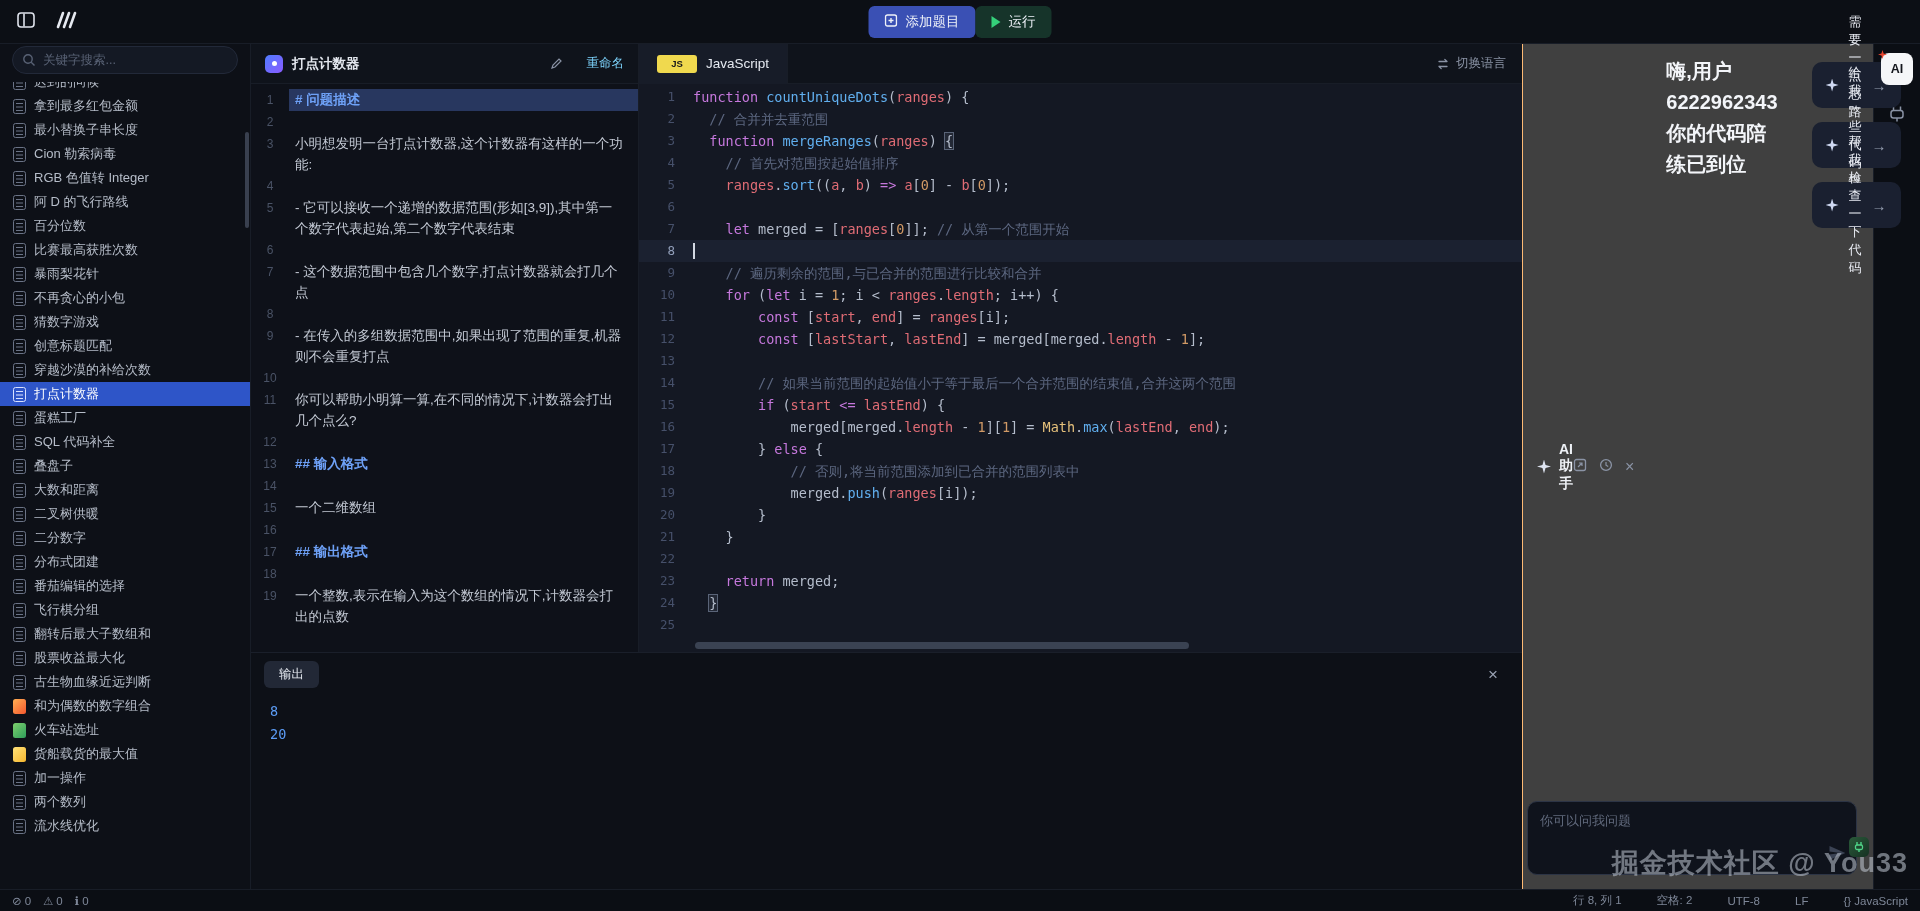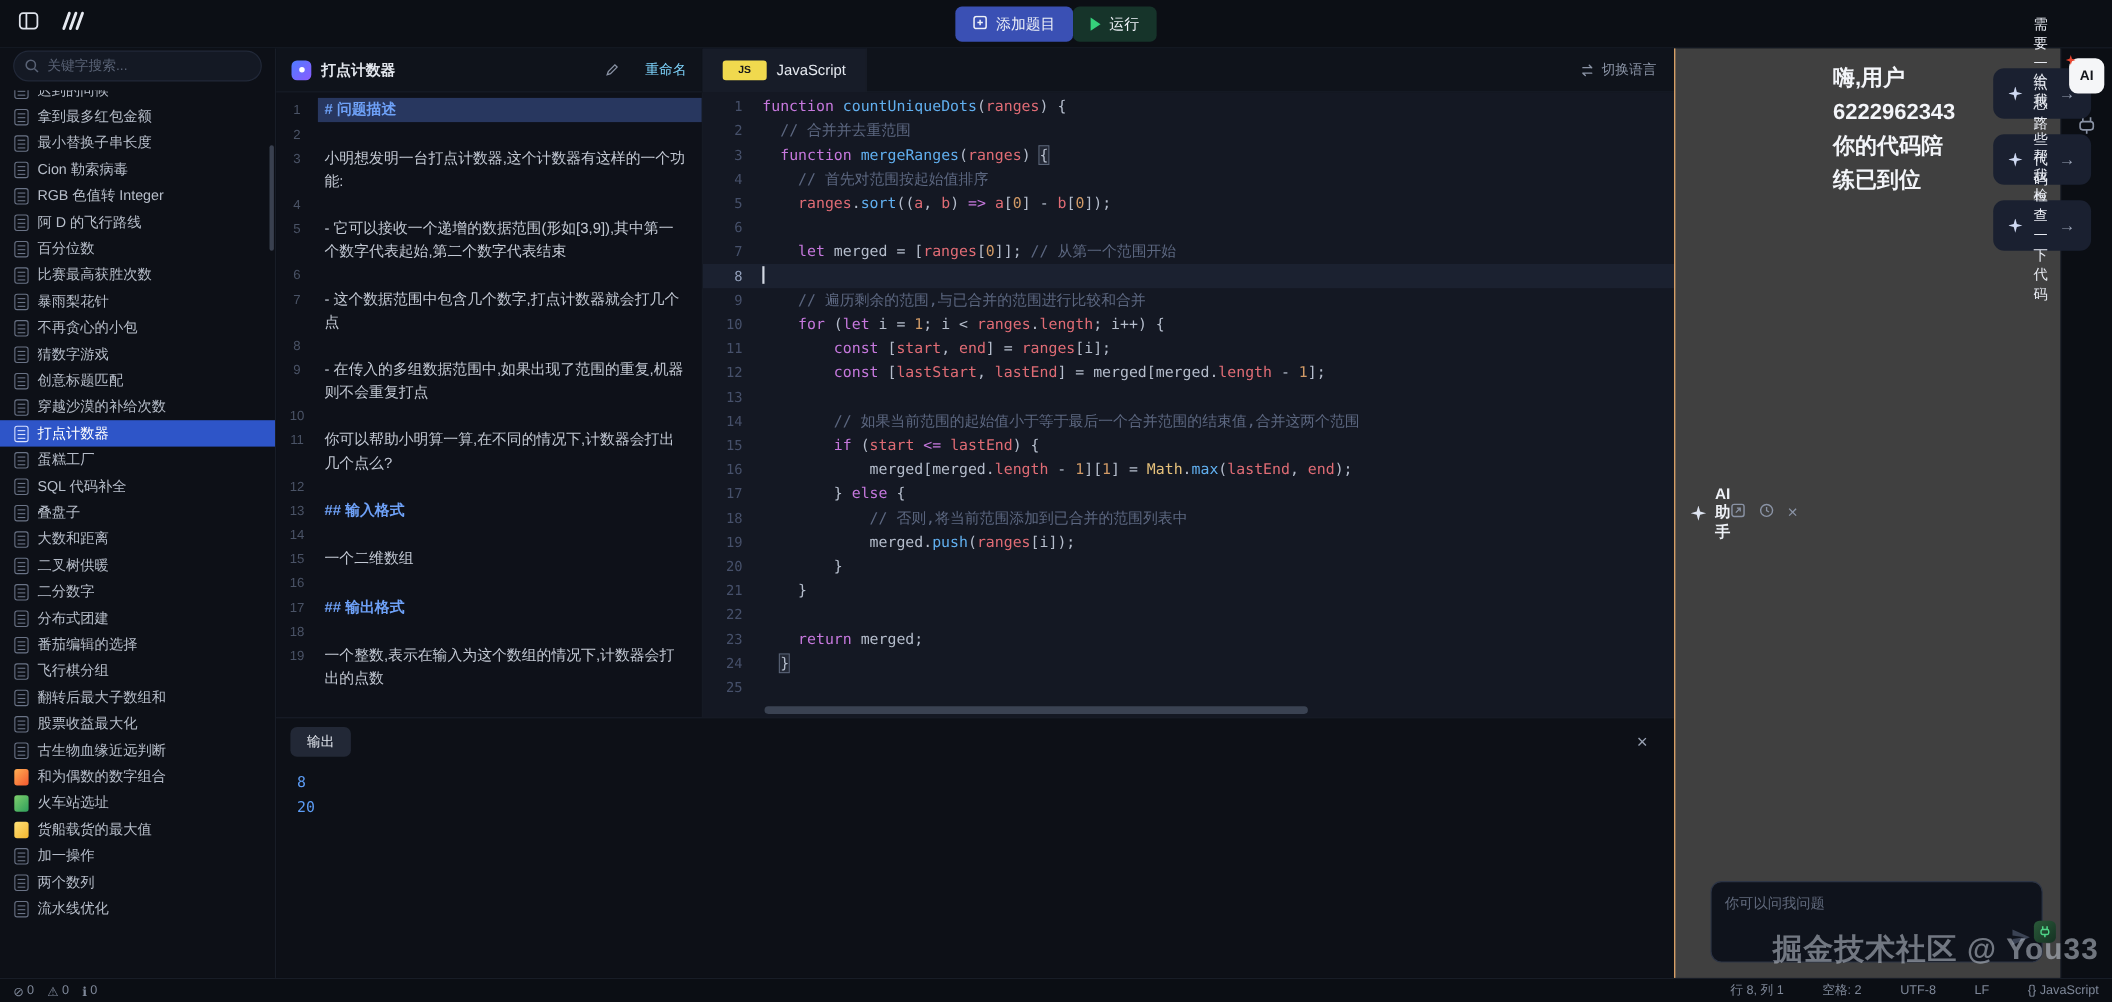--- a/index.html
+++ b/index.html
@@ -108,21 +108,21 @@
   .star{width:14px;height:14px;background:#dfe5f2;flex:0 0 auto;
     clip-path:polygon(50% 0,61% 39%,100% 50%,61% 61%,50% 100%,39% 61%,0 50%,39% 39%)}
   .ai-head-icons{display:flex;gap:12px;align-items:center;color:#8a93a5}
   .ai-head-icons .x{font-size:16px;cursor:pointer}
   .ai-greet{padding:12px 18px 4px;font-size:20px;font-weight:700;color:#f3f5f9;line-height:31px}
   .ai-cards{padding:18px 16px 0;display:flex;flex-direction:column;gap:14px}
   .ai-card{height:46px;border-radius:10px;background:#1a2030;display:flex;align-items:center;
     padding:0 14px;gap:10px;font-size:13px;color:#e7eaf1;cursor:pointer}
   .ai-card .star{width:13px;height:13px;background:#cfd9f2}
   .ai-card .arrow{margin-left:auto;color:#97a0b3;font-size:15px}
-  .ai-input{position:absolute;left:32px;right:16px;bottom:14px;height:74px;border:1px solid #2c3445;border-radius:10px;background:#0f131c}
+  .ai-input{position:absolute;left:4px;right:16px;bottom:14px;height:74px;border:1px solid #2c3445;border-radius:10px;background:#0f131c}
   .ai-input textarea{width:100%;height:100%;background:transparent;border:none;outline:none;resize:none;
     color:#cfd5e2;font-size:13px;padding:10px 28px 10px 12px;font-family:inherit}
   .ai-input textarea::placeholder{color:#626b7e}
   .send{position:absolute;right:9px;bottom:7px;cursor:pointer}
   .plug-corner{position:absolute;right:4px;bottom:32px;width:20px;height:20px;border-radius:5px;
     background:linear-gradient(135deg,#2a5a3a,#153122);display:flex;align-items:center;justify-content:center;cursor:pointer}
 
   
   .strip{flex:0 0 47px;background:#0b0e14;border-left:1px solid #181d27;display:flex;flex-direction:column;align-items:center;padding-top:9px;gap:14px}
   .ai-logo{width:32px;height:32px;border-radius:8px;background:#f5f6f8;color:#14161c;font-weight:800;

